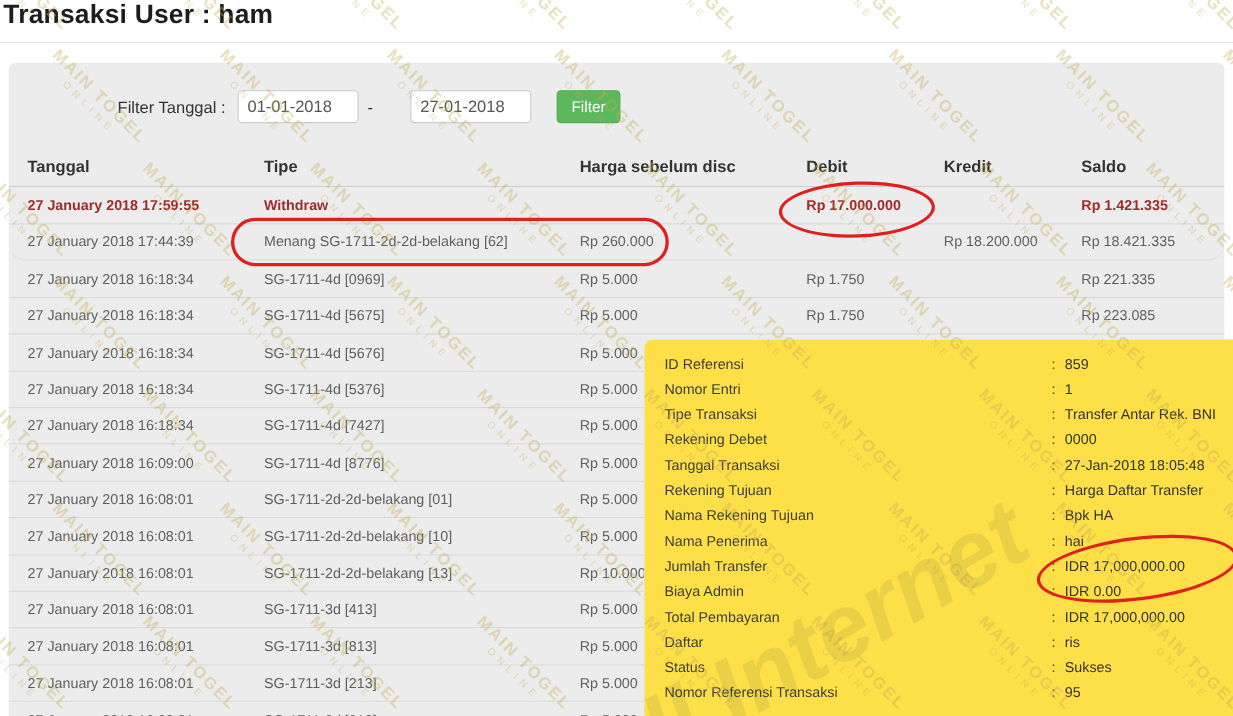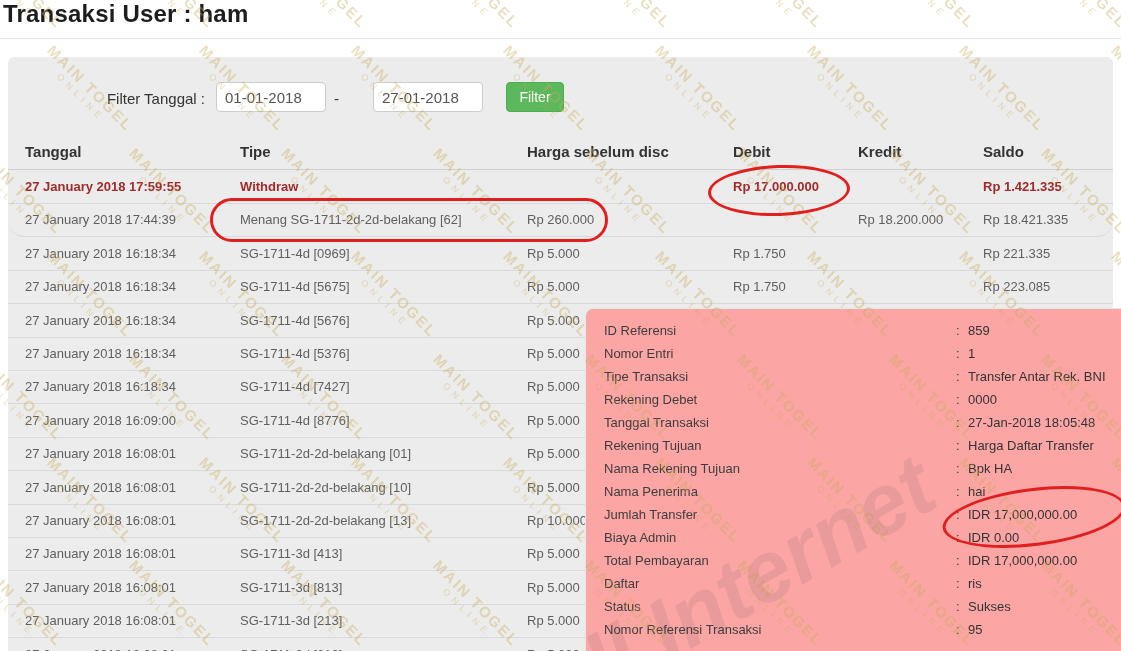--- a/index.html
+++ b/index.html
@@ -49,21 +49,21 @@
   .th { position:absolute; top:3px; font-size:15px; font-weight:bold; color:#333; white-space:nowrap; }
   .rows { position:absolute; left:8px; top:170px; width:1105px; height:481px; z-index:10; }
   .trow { position:absolute; left:0; width:1105px; height:34px; border-bottom:1px solid #d9d9d9; }
   .td { position:absolute; top:9px; font-size:13px; color:#5f5f5f; white-space:nowrap; }
   .trow.highlight .td { color:#a02b2b; font-weight:bold; }
   .c-tanggal { left:17px; }  .c-tipe { left:232px; } .c-harga { left:519px; }
   .c-debit { left:725px; }   .c-kredit { left:850px; } .c-saldo { left:975px; }
   
   .detail-panel {
     position:absolute; left:585px; top:308px; width:536px; height:343px;
-    background:#fca5a5; border-radius:8px 0 0 0; z-index:20;
+    background:#fde047; border-radius:8px 0 0 0; z-index:20;
     border-left:1px solid #e6e6e6; border-top:1px solid #e6e6e6;
     padding-top:10px;
   }
   .drow { position:relative; height:23px; line-height:23px; font-size:13px; }
   .dlabel { position:absolute; left:18px; color:#3d3d3d; }
   .dcolon { position:absolute; left:370px; color:#3d3d3d; }
   .dvalue { position:absolute; left:382px; color:#333; white-space:nowrap; }
   
   .wm-layer { position:absolute; left:0; top:0; width:1121px; height:651px;
     z-index:40; pointer-events:none; overflow:hidden; }

